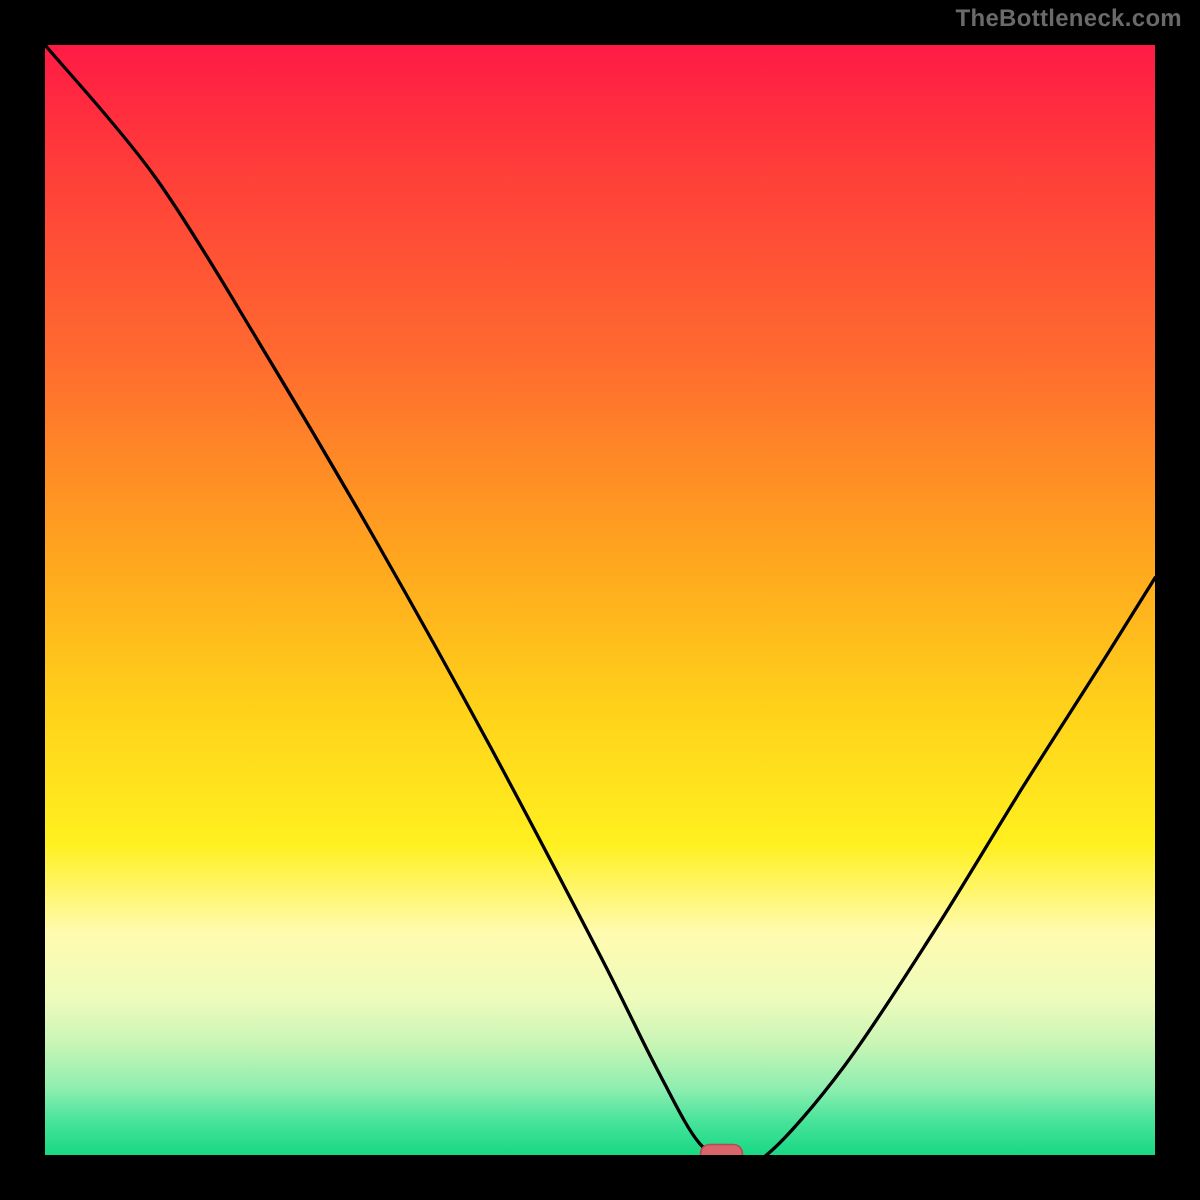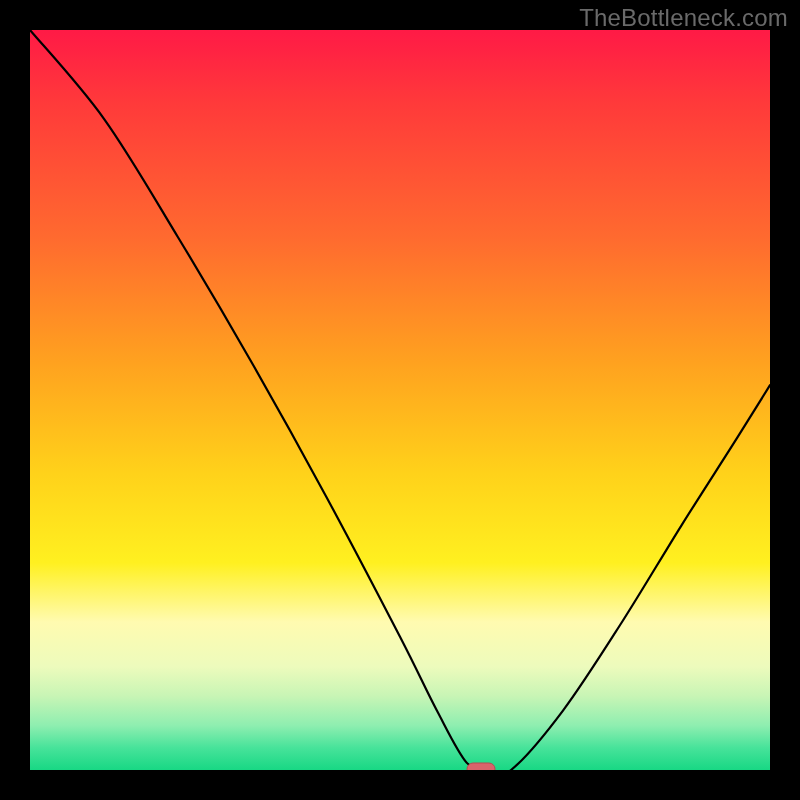--- a/index.html
+++ b/index.html
@@ -15,22 +15,22 @@
     position: relative;
     width: 800px;
     height: 800px;
     background: #000;
   }
   .watermark {
     position: absolute;
     top: 4px;
     right: 12px;
     color: #6a6a6a;
-    font-size: 24px;
-    font-weight: 400;
+    font-size: 16px;
+    font-weight: 700;
     letter-spacing: 0.2px;
     z-index: 10;
   }
   .plot {
     position: absolute;
     left: 30px;
     top: 30px;
     width: 740px;
     height: 740px;
     overflow: hidden;

